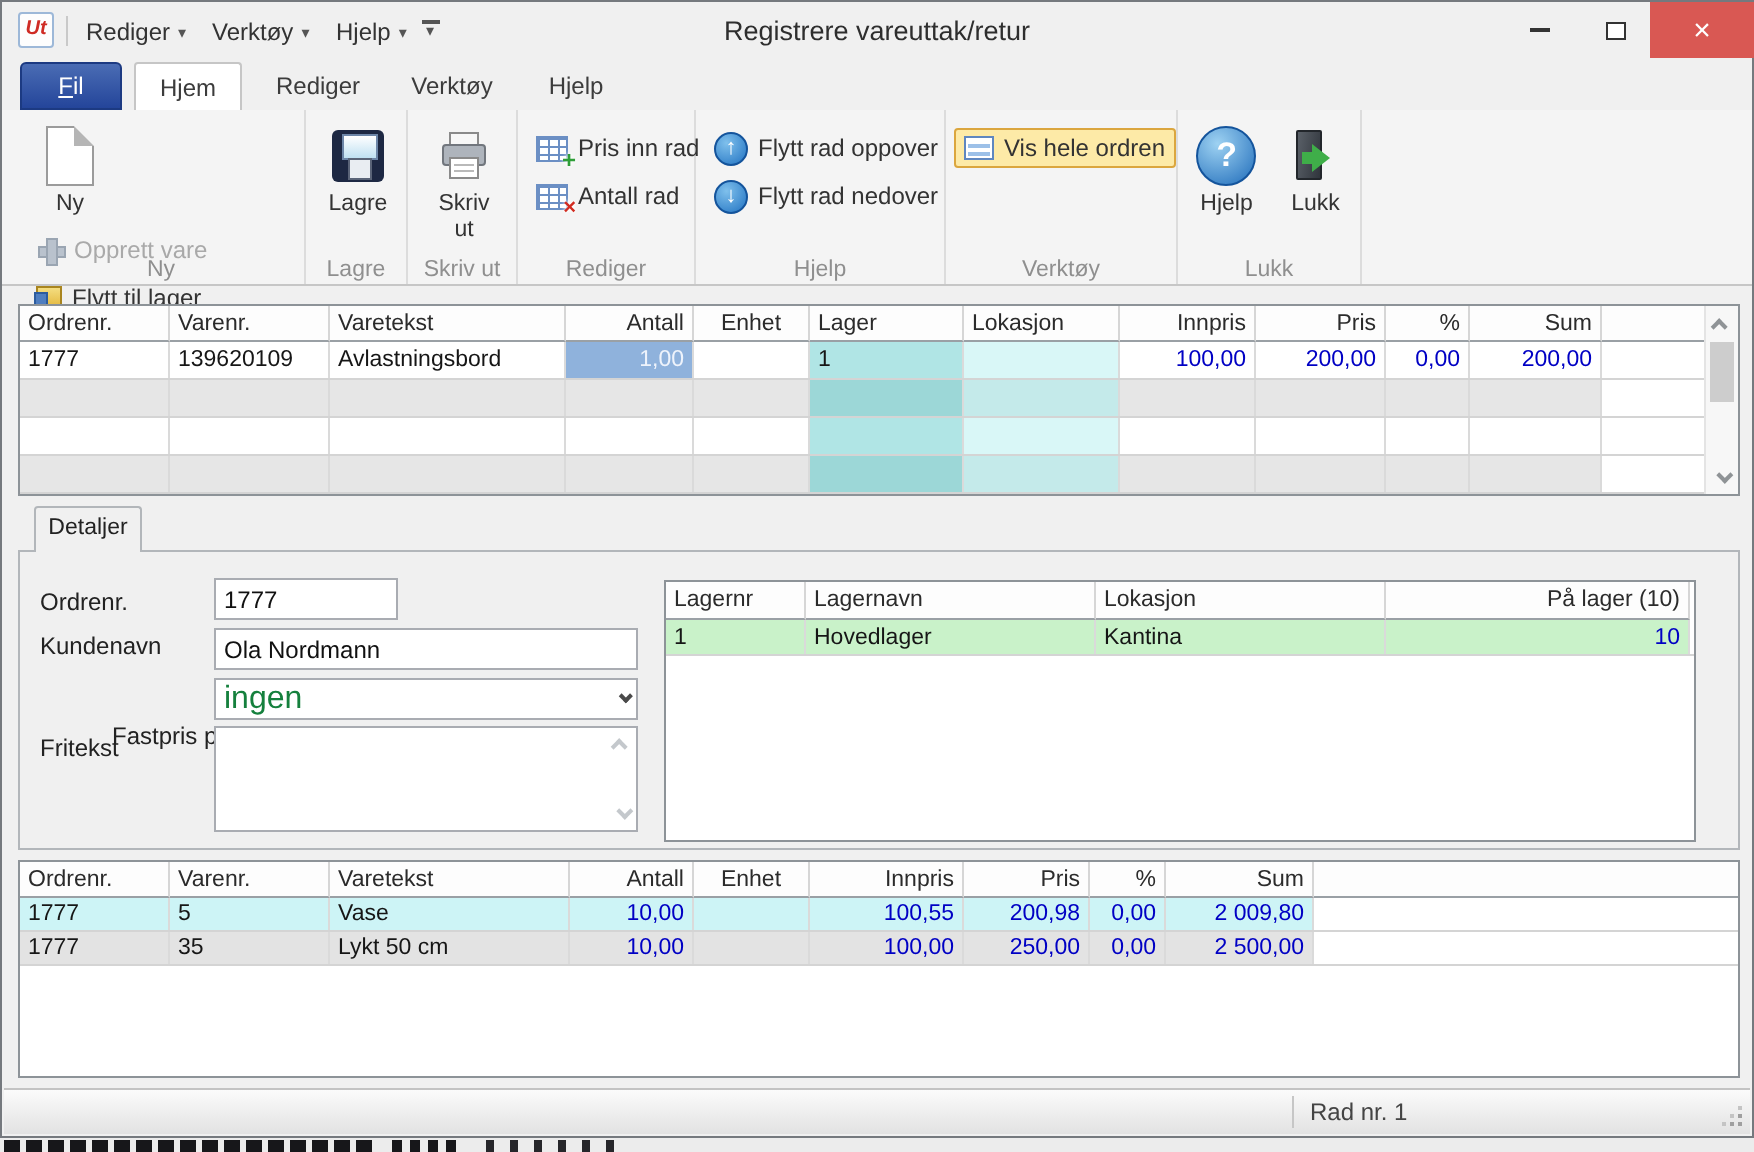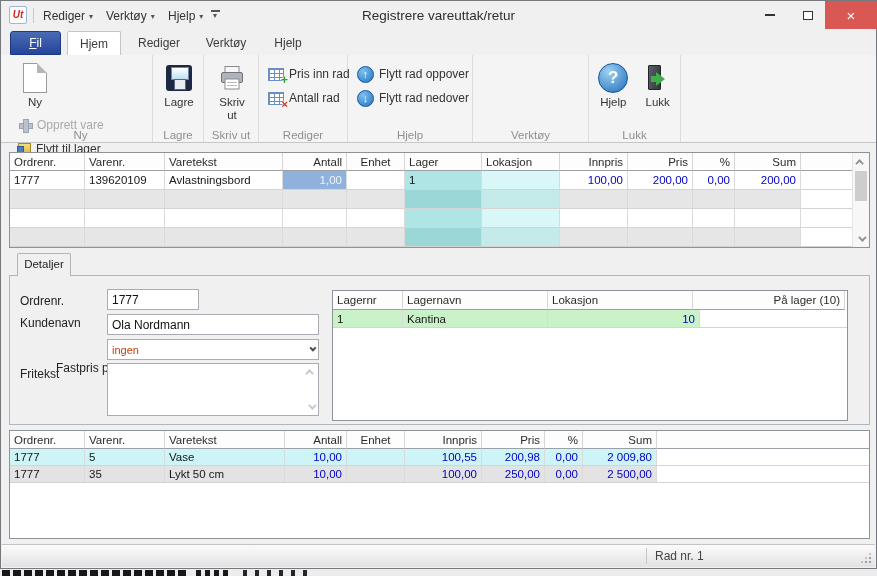--- a/index.html
+++ b/index.html
@@ -132,21 +132,21 @@
 
   
   .dtab{position:absolute;left:16px;top:252px;width:54px;height:23px;background:#f0f0f0;
         border:1px solid #b2b6ba;border-bottom:none;border-radius:2px 2px 0 0;z-index:2;
         font-size:11.5px;text-align:center;line-height:21px;color:#222;}
   .dpanel{position:absolute;left:8px;top:274px;width:861px;height:150px;background:#f0f0f0;border:1px solid #b2b6ba;}
   .flabel{position:absolute;left:10px;font-size:12px;color:#222;}
   .finput{position:absolute;left:97px;height:21px;border:1px solid #a9acb2;background:#fff;
           font-size:12px;padding:0 4px;color:#111;font-family:"Liberation Sans","DejaVu Sans",sans-serif;}
   .combo{position:absolute;left:97px;height:21px;border:1px solid #a9acb2;background:#fff;
-         font-size:11px;display:flex;align-items:center;padding:0 4px;color:#c2410c;}
+         font-size:16px;display:flex;align-items:center;padding:0 4px;color:#15803d;}
   .combo .chev{margin-left:auto;border-color:#4a4a4a;width:5px;height:5px;}
   .ftext{position:absolute;left:97px;border:1px solid #a9acb2;background:#fff;}
   .ftext .chev{position:absolute;right:4px;border-color:#c4c8cc;}
   .ftext .chev.up{top:5px;} .ftext .chev.down{bottom:5px;}
 
   
   .statusbar{position:absolute;left:1px;right:1px;bottom:1px;height:23px;
              background:linear-gradient(#fbfbfb,#e2e2e2);border-top:1px solid #c3c3c3;}
   .statusbar .sdiv{position:absolute;left:644px;top:3px;bottom:3px;border-left:1px solid #c6c6c6;}
   .statusbar .srow{position:absolute;left:653px;top:0;line-height:22px;font-size:12px;color:#444;}
@@ -282,20 +282,24 @@
           <div class="rsmall">
             <span class="i-circ">↓</span>
             <span>Flytt rad nedover</span>
           </div>
         </div>
         <div class="rgroup-label">Hjelp</div>
       </div>
 
       <div class="rgroup" style="width:116px;">
         <div class="rsmallcol">
+          <div class="rsmall hl">
+            <span class="i-view"></span>
+            <span>Vis hele ordren</span>
+          </div>
         </div>
         <div class="rgroup-label">Verktøy</div>
       </div>
 
       <div class="rgroup" style="width:92px;text-align:center;">
         <div class="rlarge" style="width:40px;">
           <span class="icn">
               <span class="i-help">?</span>
             </span>
           <span>Hjelp</span>
@@ -413,20 +417,21 @@
       <div class="grid grid-lager" style="left:322px;top:14px;width:516px;height:131px;">
         <div class="ginner">
             <div class="ghead">
               <div class="gcell al-left" style="width: 70px;">Lagernr</div>
               <div class="gcell al-left" style="width: 145px;">Lagernavn</div>
               <div class="gcell al-left" style="width: 145px;">Lokasjon</div>
               <div class="gcell al-right" style="width: 152px;">På lager (10)</div>
             </div>
             <div class="grow green">
               <div class="gcell al-left" style="width: 70px;">1</div>
+              <div class="gcell al-left" style="width: 145px;">Hovedlager</div>
               <div class="gcell al-left" style="width: 145px;">Kantina</div>
               <div class="gcell al-right num" style="width: 152px;">10</div>
             </div>
           </div>
       </div>
     </div>
 
     <div class="grid grid-bottom" style="left:8px;top:429px;width:861px;height:109px;">
       <div class="ginner">
           <div class="ghead">

